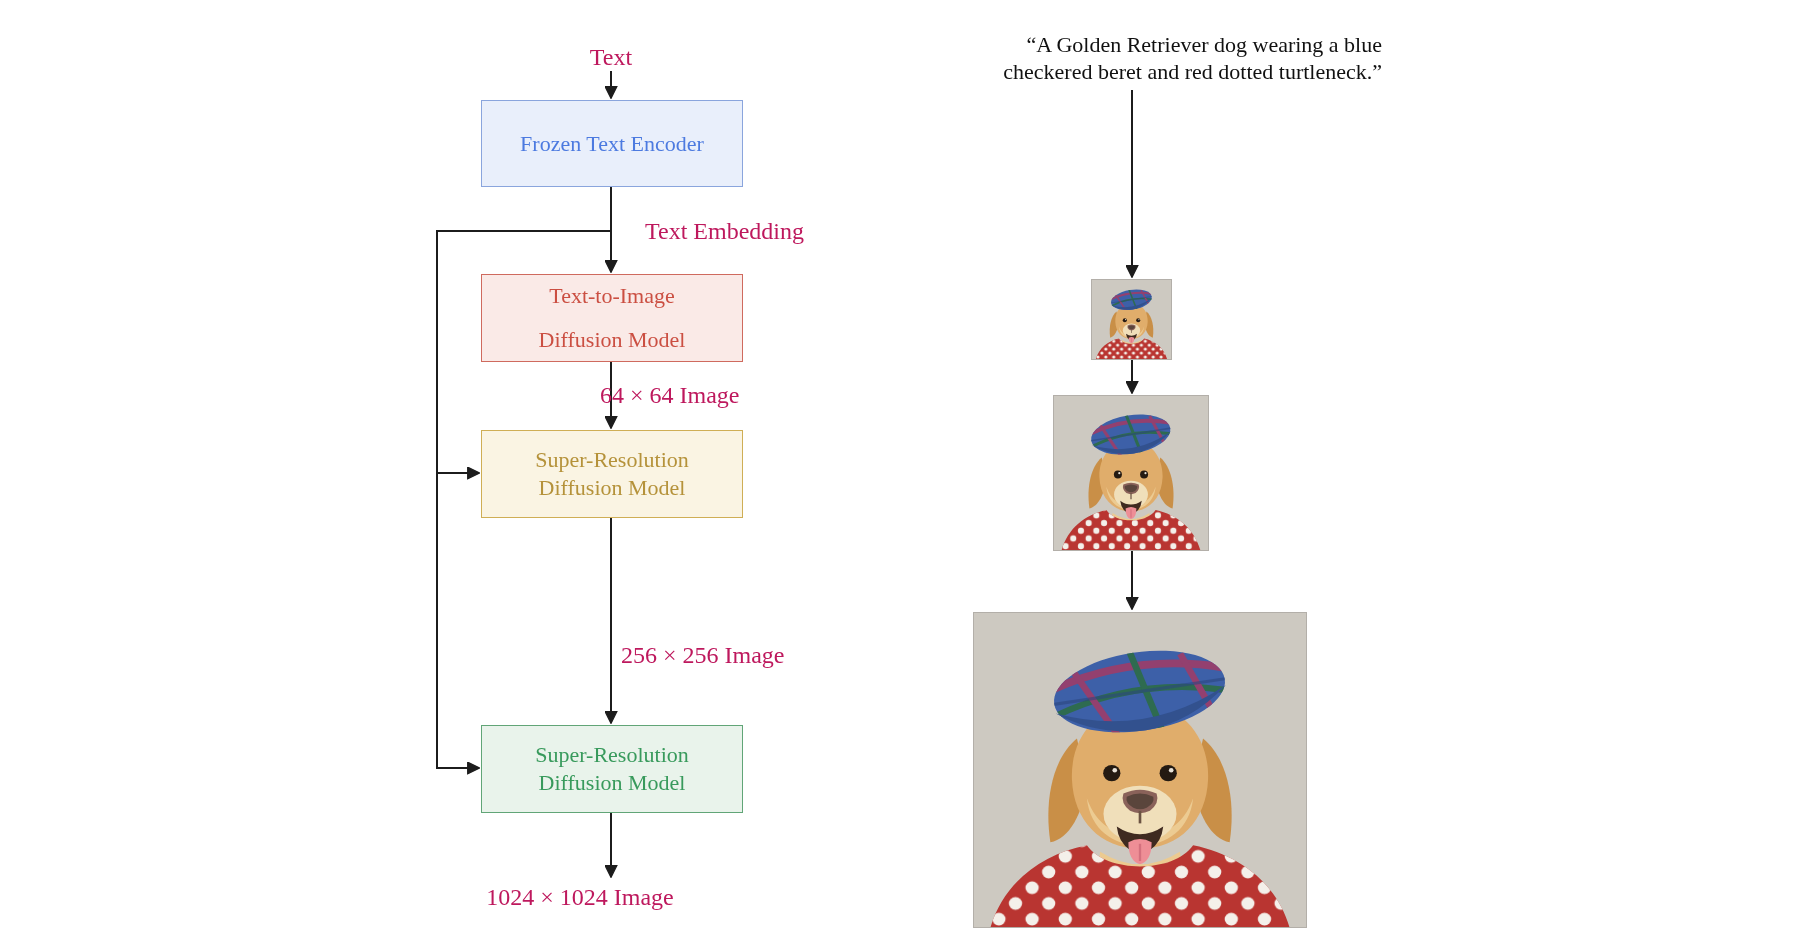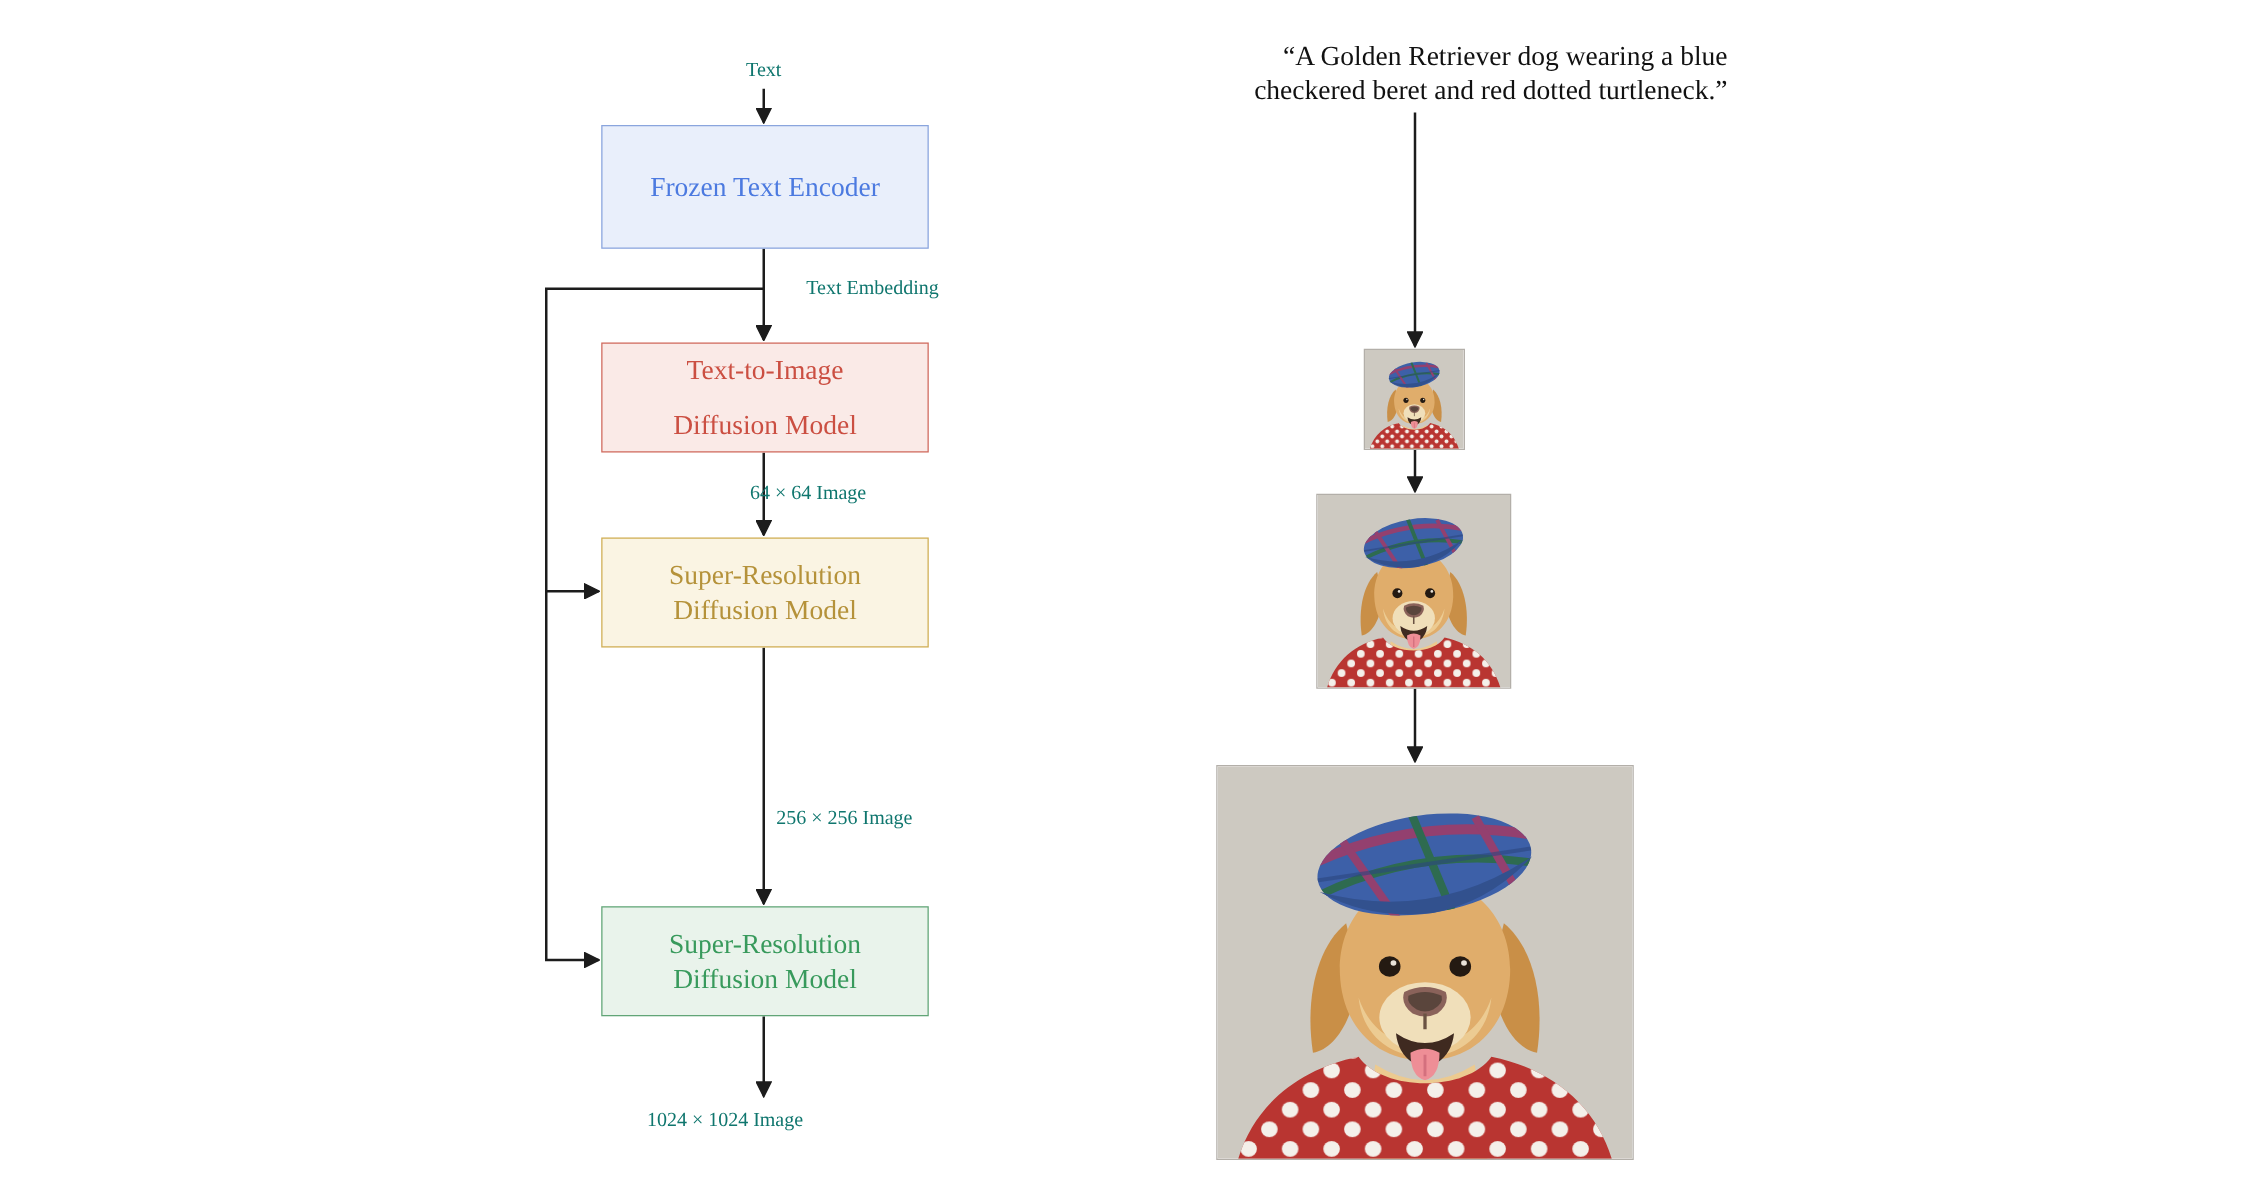--- a/index.html
+++ b/index.html
@@ -6,25 +6,25 @@
   .canvas{
     position:relative;width:1801px;height:946px;background:#ffffff;overflow:hidden;
     font-family:"Liberation Serif","DejaVu Serif",serif;color:#161616;
   }
   .connectors{position:absolute;left:0;top:0;width:1801px;height:946px;}
   .flow-box{
     position:absolute;left:481px;width:262px;box-sizing:border-box;
     display:flex;flex-direction:column;align-items:center;justify-content:center;
     text-align:center;font-size:22px;line-height:28px;border:1.5px solid #000;
   }
-  .box-encoder{top:100px;height:99px;background:var(--blue-fill);border-color:var(--blue-border);color:var(--blue-text);}
+  .box-encoder{top:100px;height:87px;background:var(--blue-fill);border-color:var(--blue-border);color:var(--blue-text);}
   .box-t2i{top:274px;height:88px;background:var(--red-fill);border-color:var(--red-border);color:var(--red-text);gap:16px;}
   .box-sr1{top:430px;height:88px;background:var(--gold-fill);border-color:var(--gold-border);color:var(--gold-text);}
   .box-sr2{top:725px;height:88px;background:var(--green-fill);border-color:var(--green-border);color:var(--green-text);}
-  .flow-label{position:absolute;font-size:16px;line-height:26px;white-space:nowrap;color:#0f766e;font-family:Liberation Serif, serif;}
+  .flow-label{position:absolute;font-size:24px;line-height:26px;white-space:nowrap;color:#be185d;font-family:Liberation Serif, serif;}
   .lbl-text{left:611px;top:44px;transform:translateX(-50%);}
   .lbl-embedding{left:620px;top:218px;margin-left:25px;}
   .lbl-64{left:600px;top:382px;}
   .lbl-256{left:621px;top:642px;}
   .lbl-1024{left:580px;top:884px;transform:translateX(-50%);}
   .prompt{
     position:absolute;left:882px;top:31px;width:500px;text-align:right;
     font-size:22px;line-height:27px;color:#111;
   }
   .sample{position:absolute;border:1px solid #b3afa9;box-sizing:border-box;}

